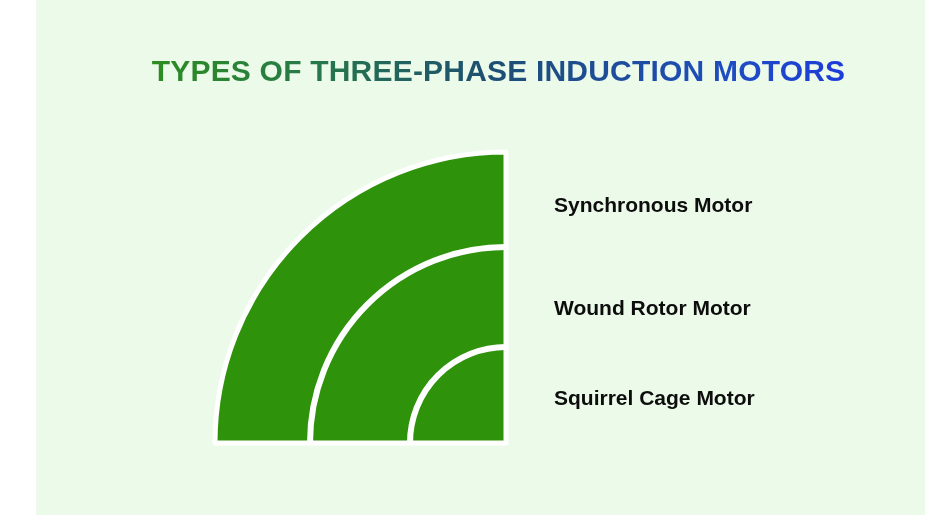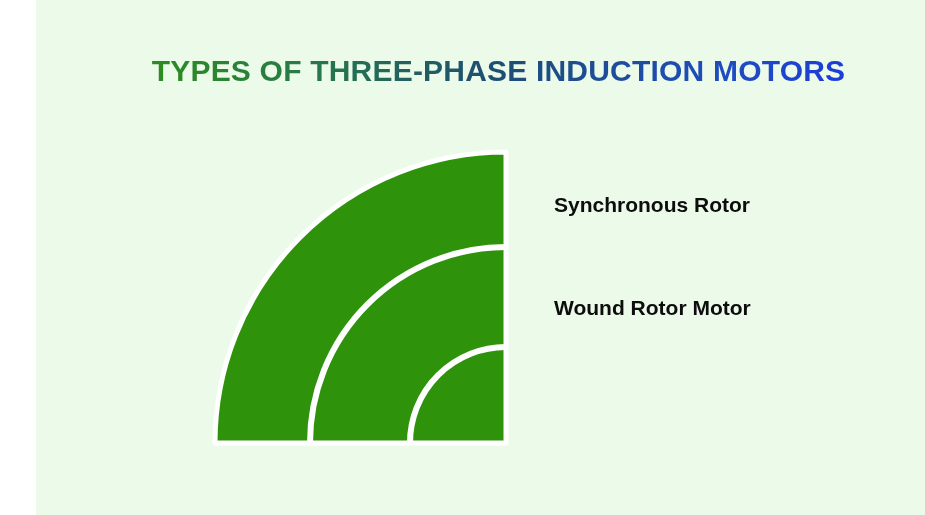--- a/index.html
+++ b/index.html
@@ -65,18 +65,19 @@
 
   <svg class="diagram-svg" viewBox="0 0 925 515" aria-hidden="true">
 
     <path d="M 179 443 A 291 291 0 0 1 470 152 L 470 443 Z" stroke="#ffffff" stroke-width="5" stroke-linejoin="round" fill="#2e930b"></path>
 
     <path d="M 274 443 A 196 196 0 0 1 470 247" fill="none" stroke-width="6" stroke="#ffffff"></path>
 
     <path d="M 374 443 A 96 96 0 0 1 470 347" fill="none" stroke-width="6" stroke="#ffffff"></path>
   </svg>
 
-  <div class="ring-label label-1">Synchronous Rotor</div>
+  <div class="ring-label label-1">Synchronous Motor</div>
 
   <div class="ring-label label-2">Wound Rotor Motor</div>
 
+  <div class="ring-label label-3">Squirrel Cage Motor</div>
 
 </div>
 
 </body></html>

